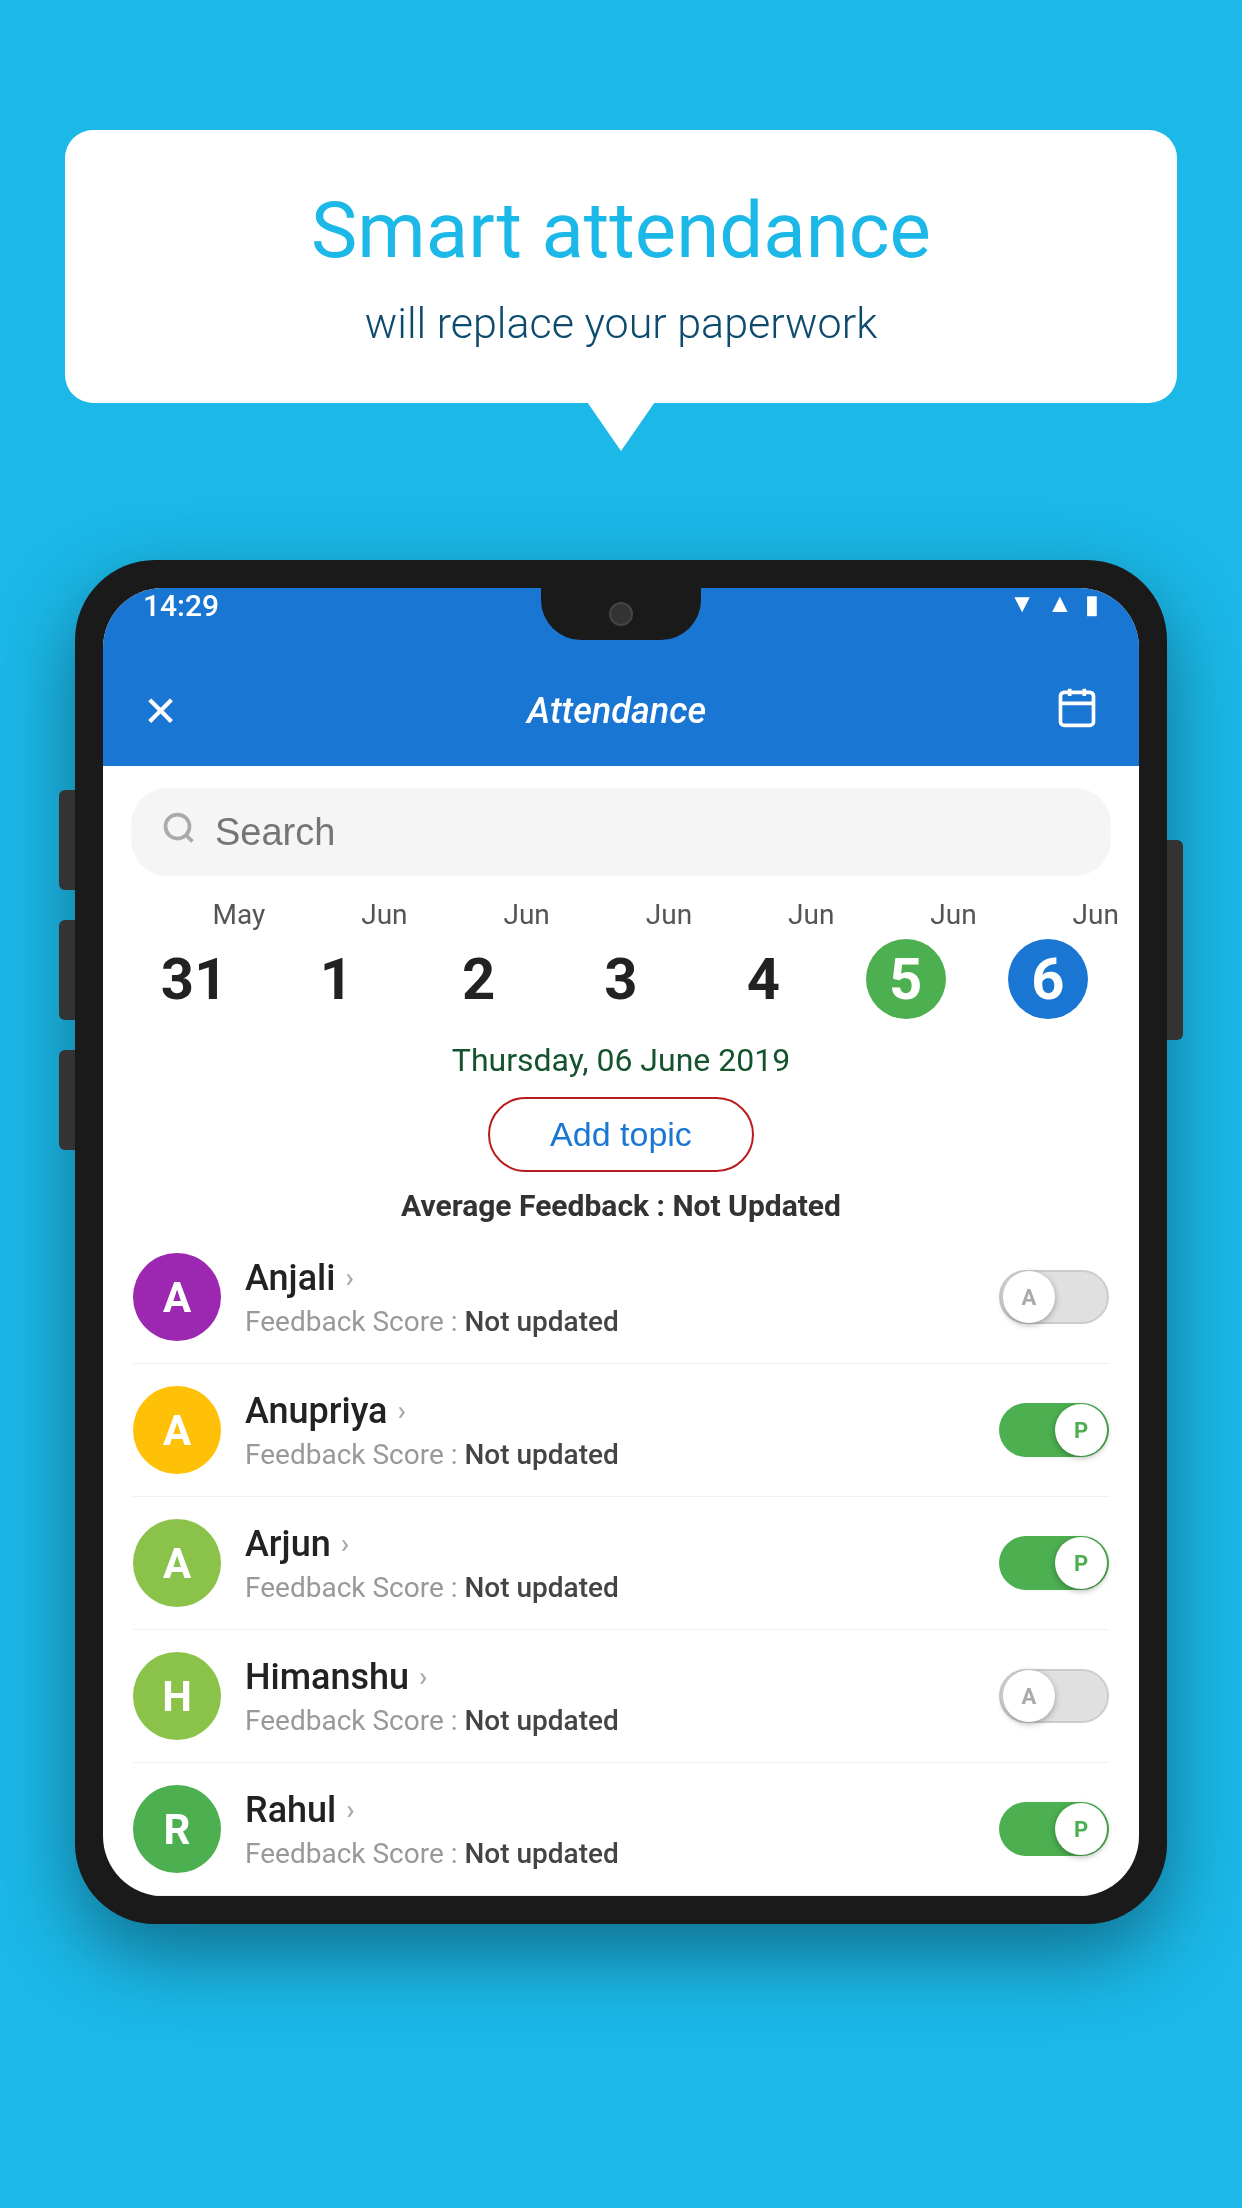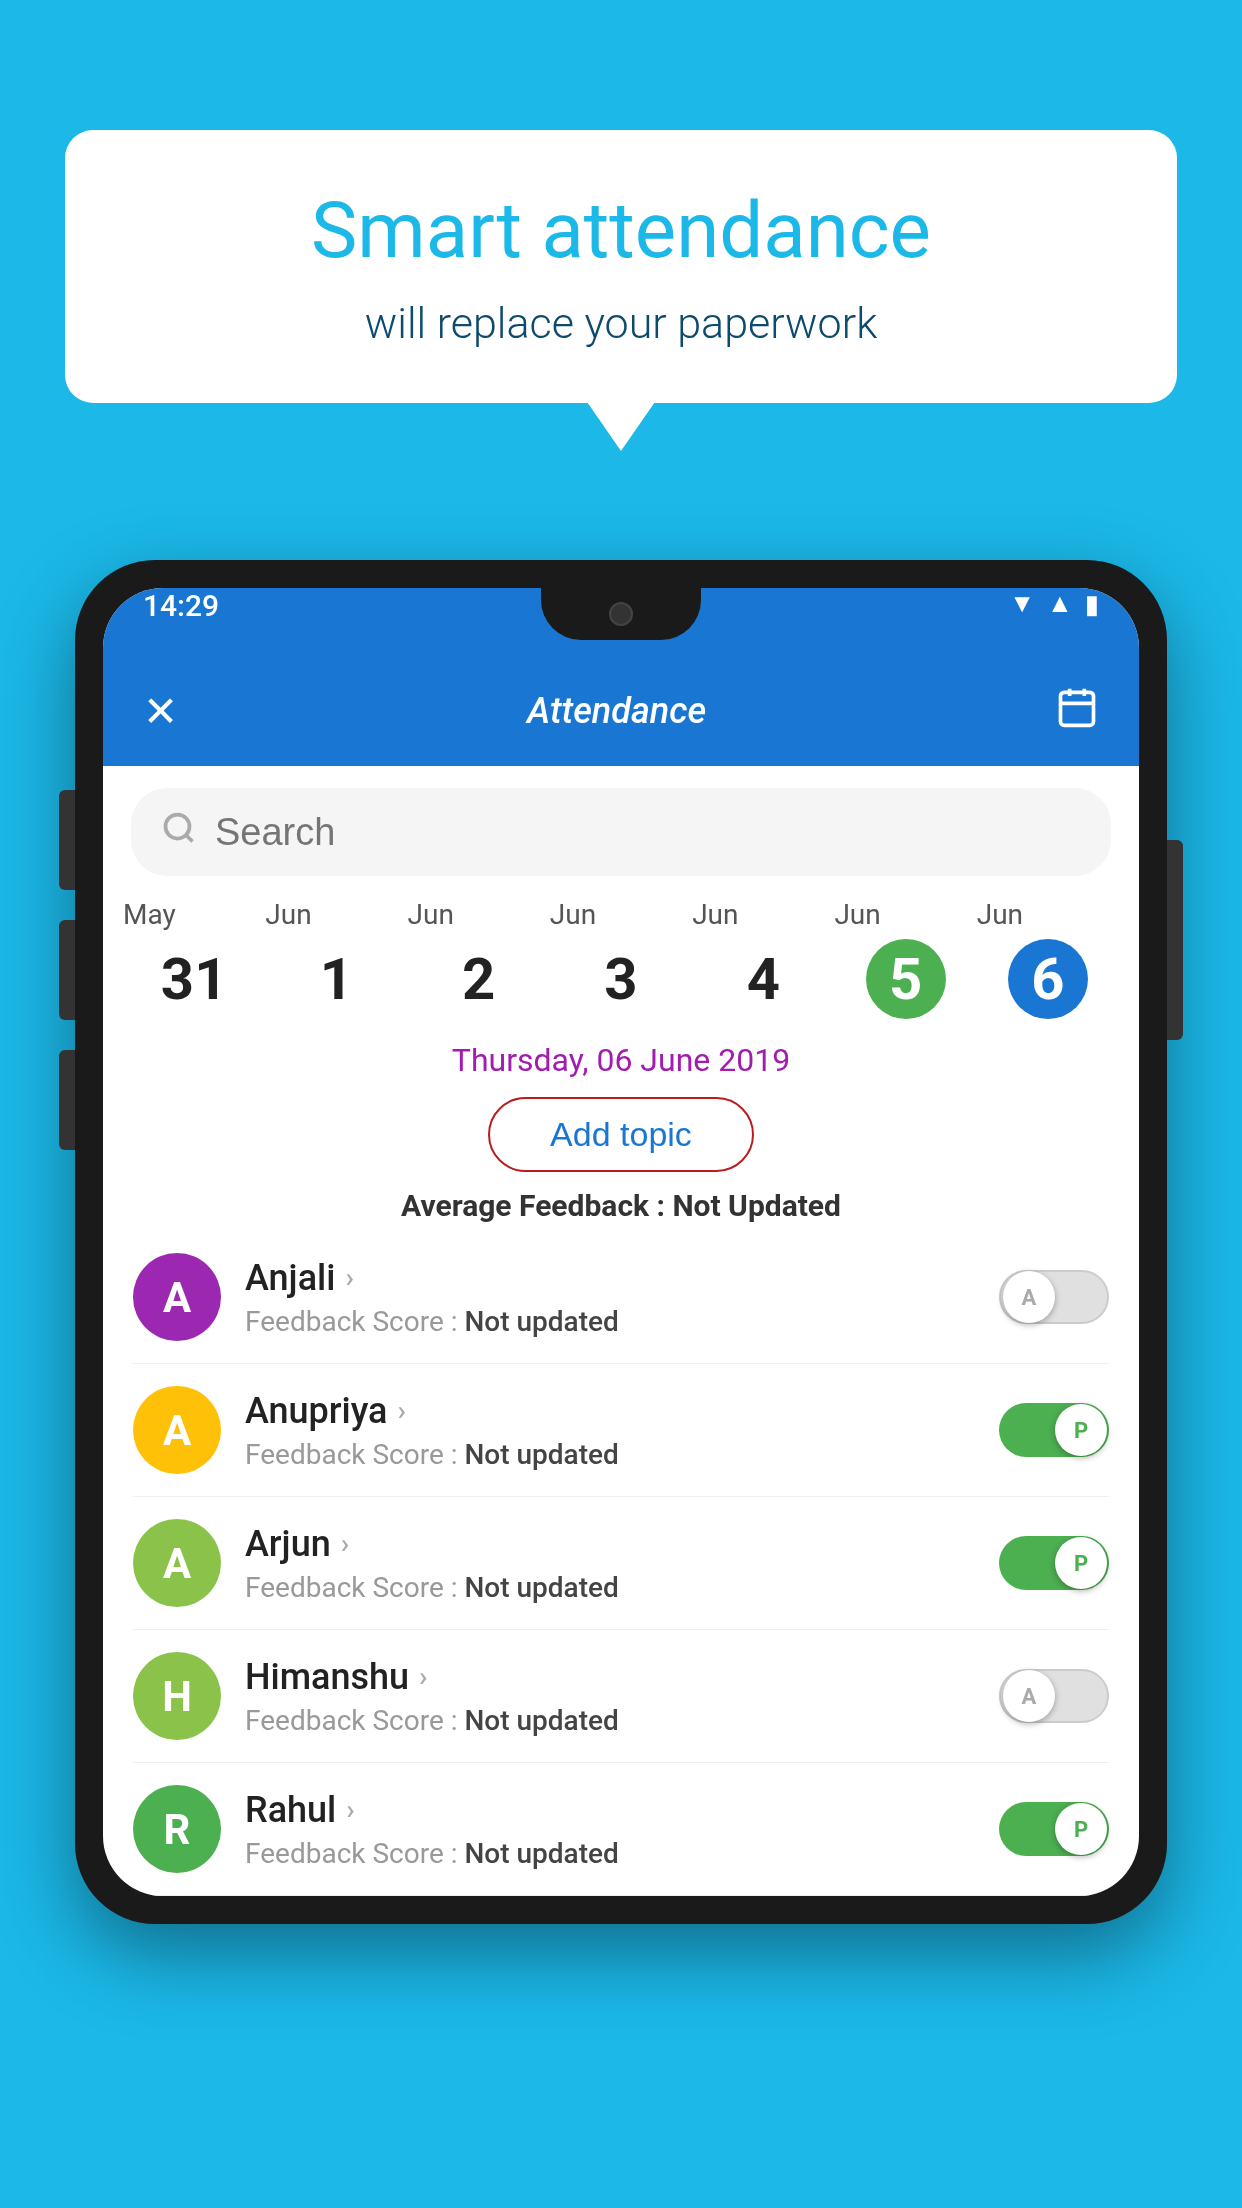--- a/index.html
+++ b/index.html
@@ -176,21 +176,21 @@
 
     
     .calendar-row {
       display: flex;
       padding: 0 20px;
       margin-top: 12px;
     }
 
     .calendar-day {
       flex: 1;
-      text-align: left;
+      text-align: right;
     }
 
     .calendar-month {
       font-size: 28px;
       color: #555;
       margin-bottom: 8px;
     }
 
     .calendar-date {
       font-size: 58px;
@@ -212,21 +212,21 @@
 
     .calendar-date.selected {
       background: #1976D2;
       color: white;
     }
 
     
     .selected-date-label {
       text-align: center;
       font-size: 32px;
-      color: #a21caf;
+      color: #14532d;
       margin: 22px 0 18px;
     }
 
     
     .add-topic-btn {
       display: block;
       margin: 0 auto;
       border: 2px solid #b91c1c;
       background: white;
       color: #1976D2;

